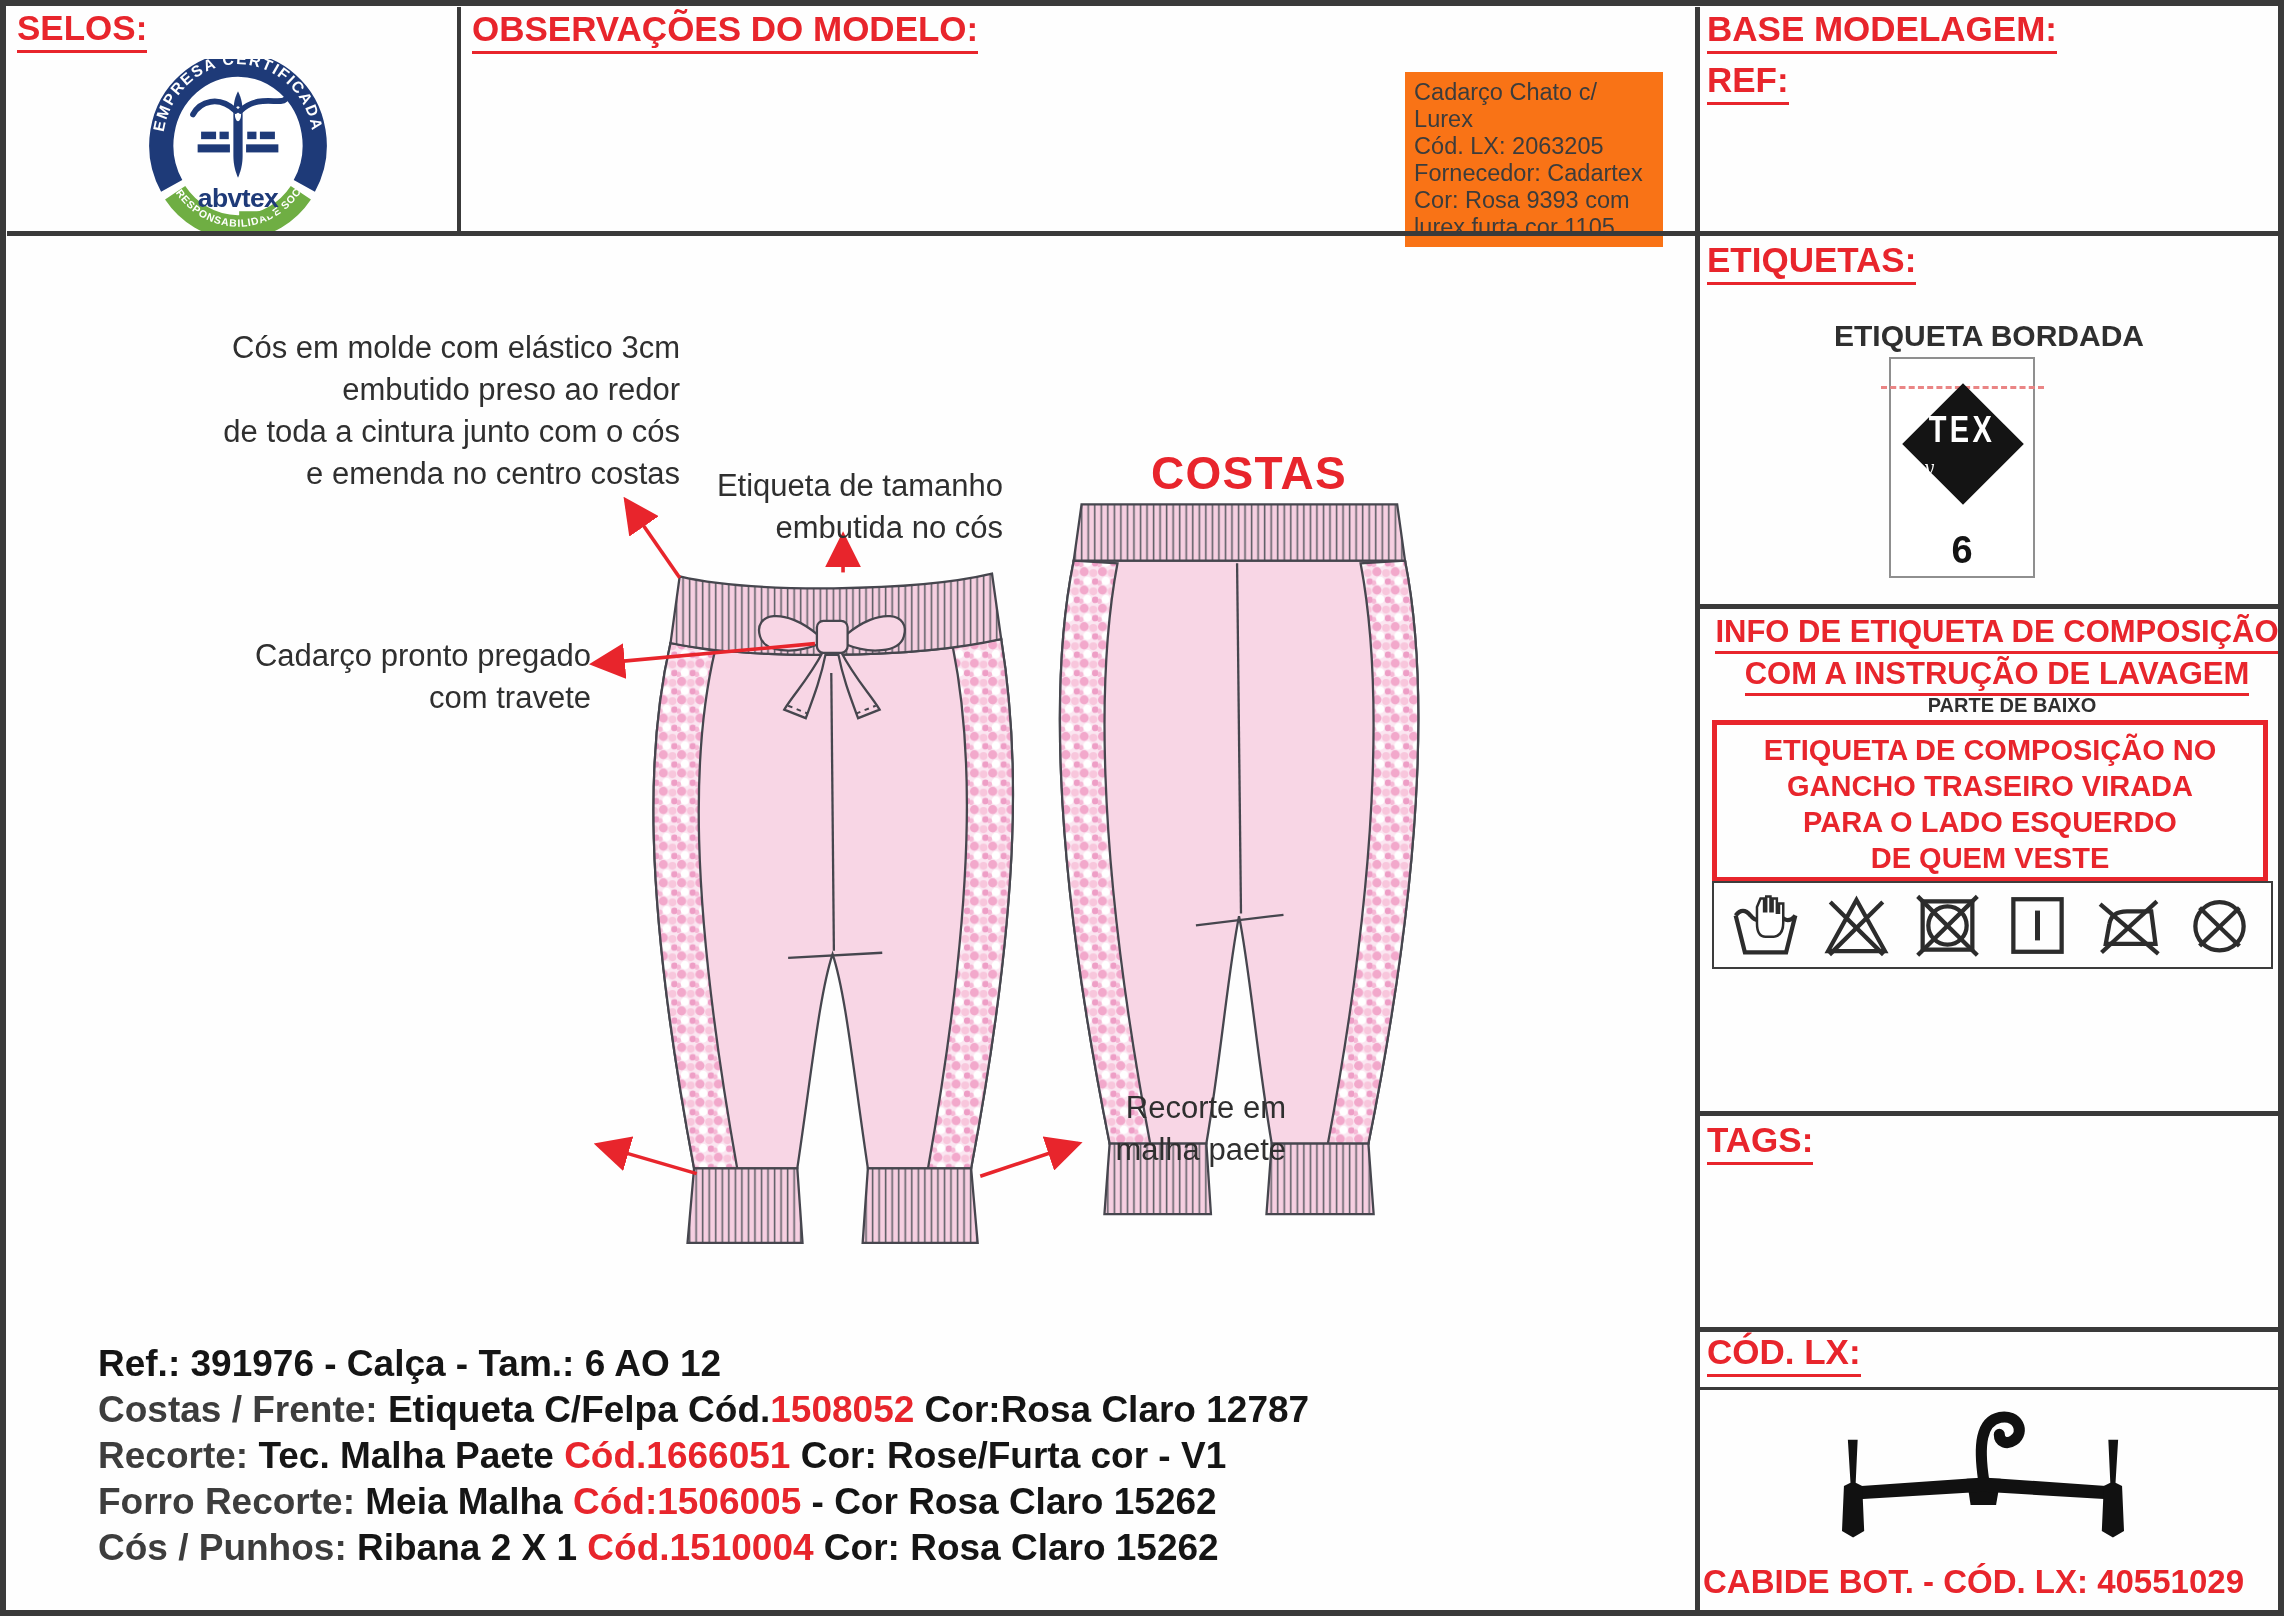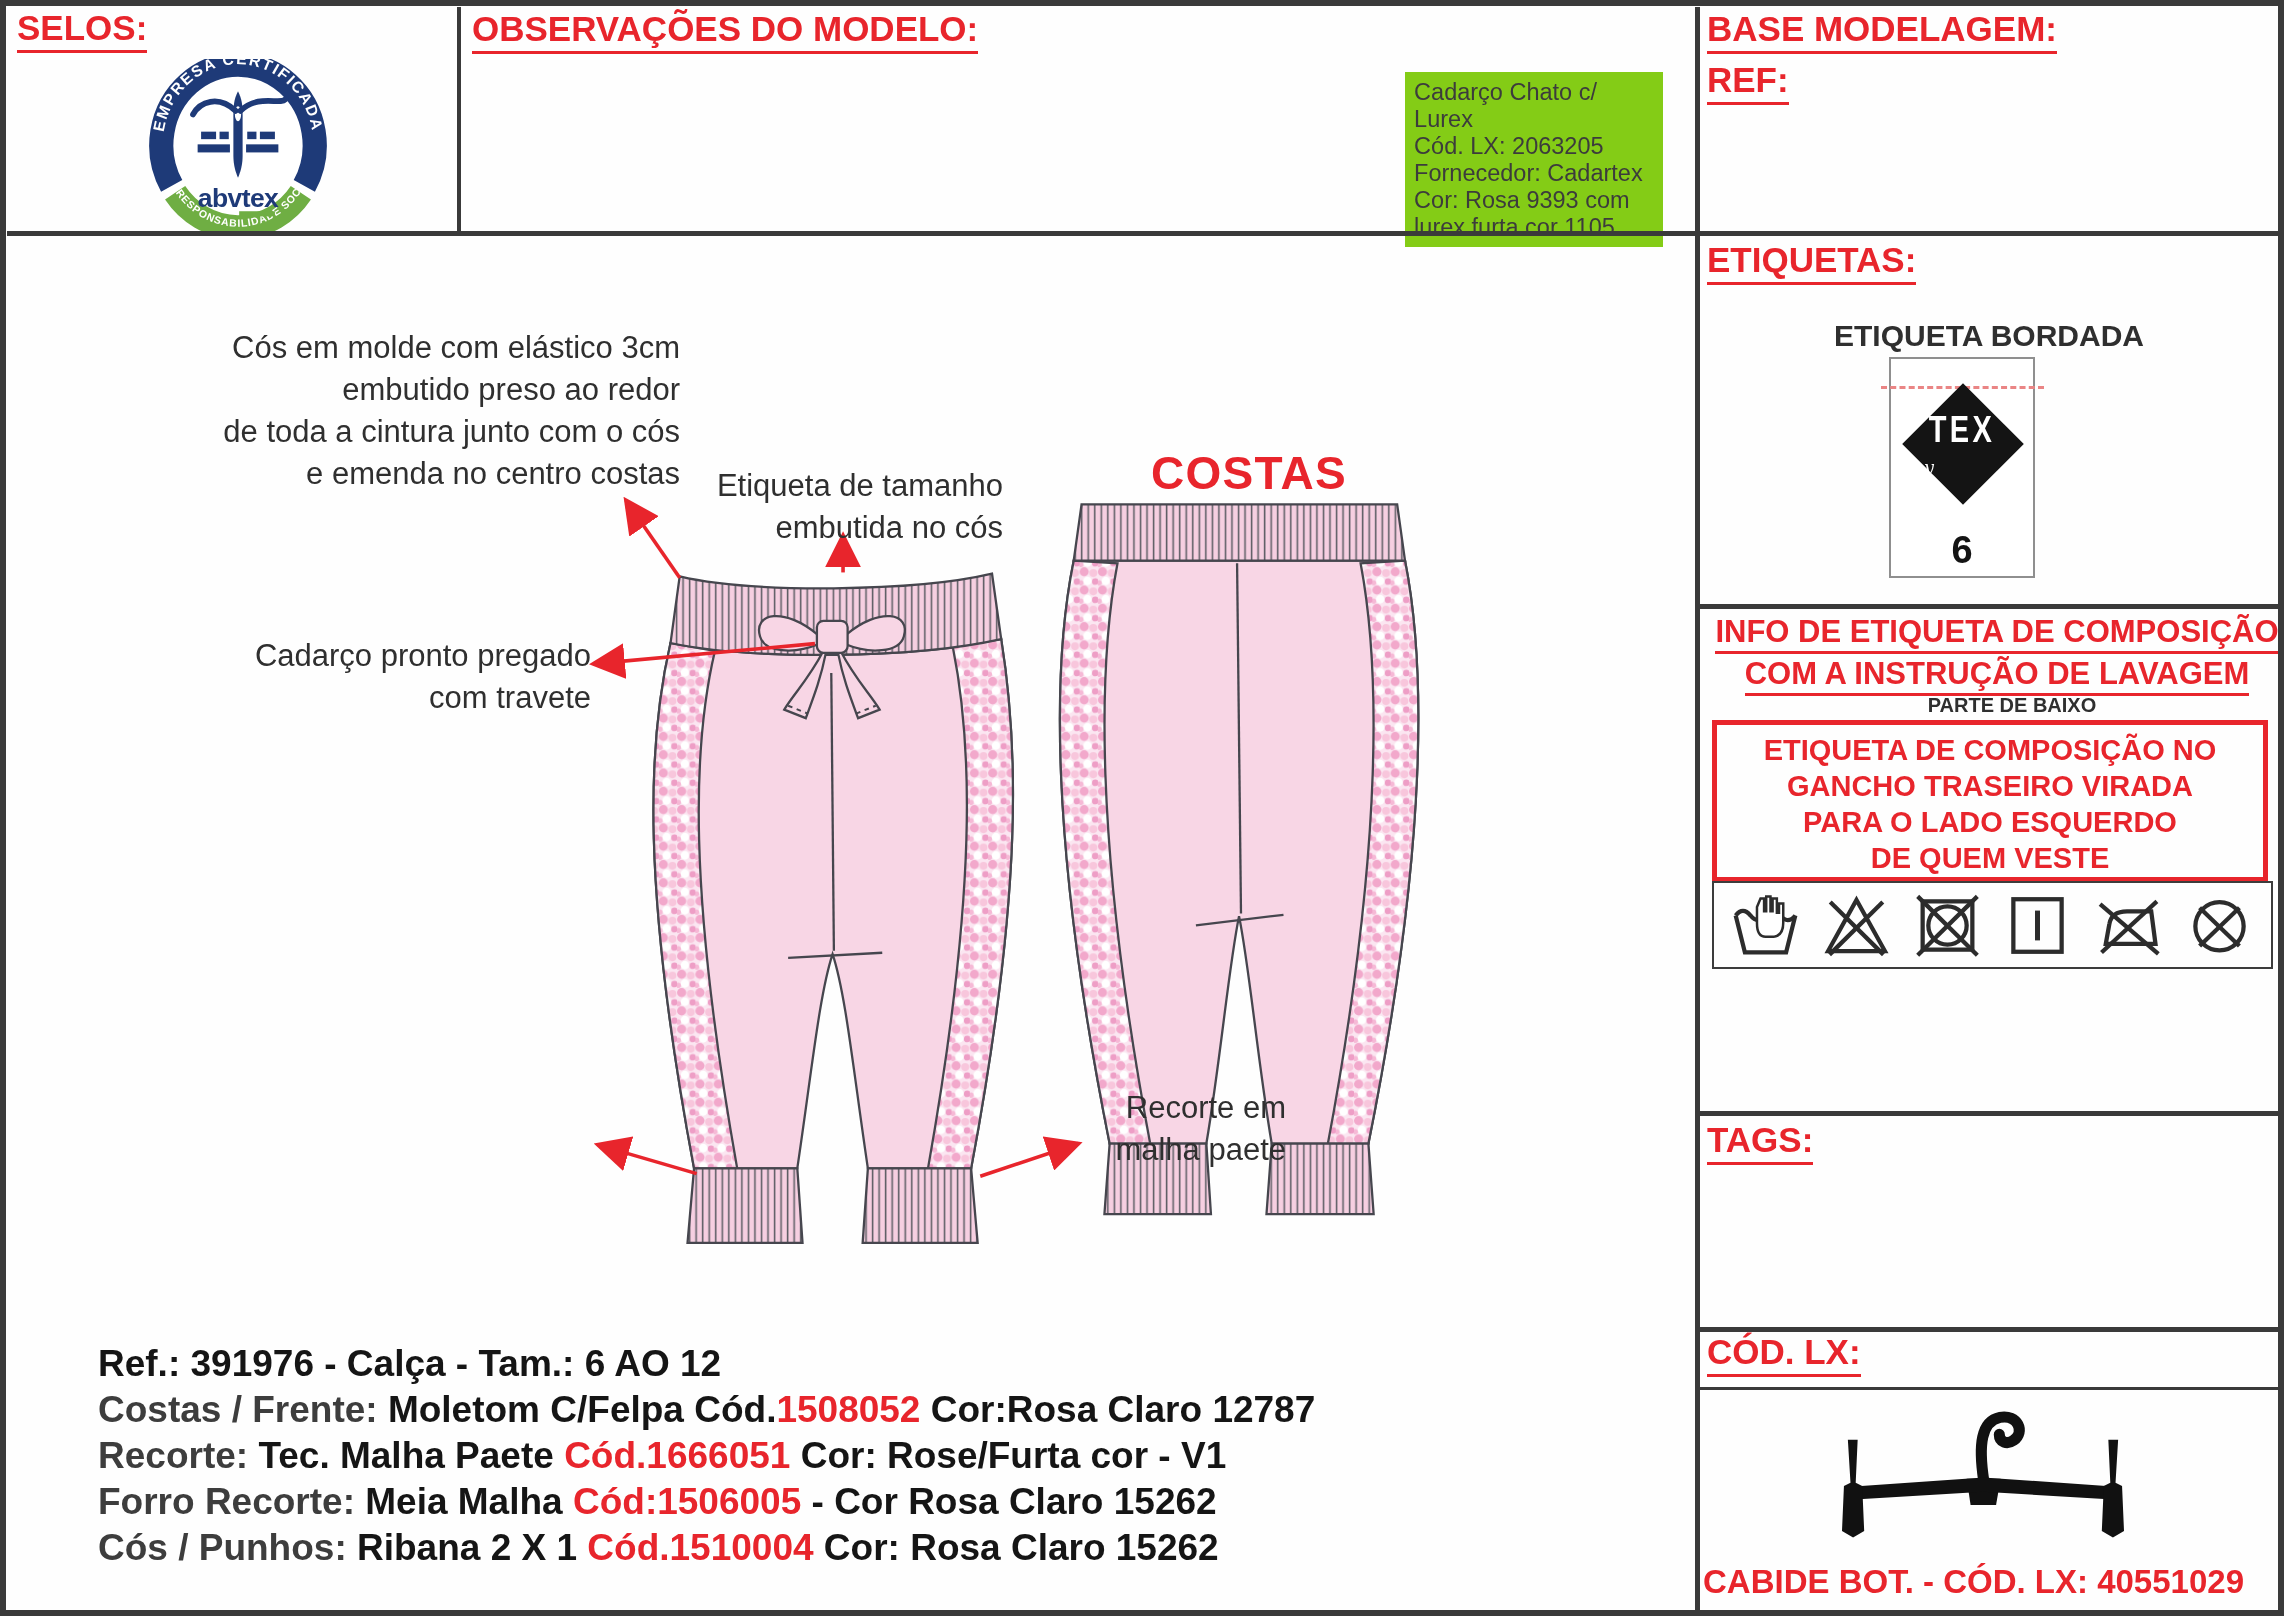--- a/index.html
+++ b/index.html
@@ -2,21 +2,21 @@
 <html style="font-size:10.5px"><head>
 <meta charset="utf-8">
 <style>
   html,body{margin:0;padding:0;background:#888;}
   #page{position:relative;width:2284px;height:1616px;background:#fefefe;font-family:"Liberation Sans",sans-serif;overflow:hidden;}
   .abs{position:absolute;}
   .frame{position:absolute;inset:0;border:6.5px solid #3a3a3a;pointer-events:none;z-index:50;}
   .divider{position:absolute;background:#3a3a3a;z-index:40;}
   .hdr{color:#e8252c;font-weight:bold;font-size:35px;white-space:nowrap;}
   .hdr > span{display:inline-block;border-bottom:3.9px solid #e8252c;padding-bottom:2px;}
-  .note{background:#84cc16;color:#3c3c3c;font-size:23.5px;line-height:27px;padding:6.5px 9.1px;}
+  .note{background:#f97316;color:#3c3c3c;font-size:23.5px;line-height:27px;padding:6.5px 9.1px;}
   .ann{color:#2f2f2f;font-size:31px;line-height:42px;text-align:right;}
   .costas{color:#e8252c;font-weight:bold;font-size:46px;letter-spacing:1.3px;}
   .blkc{color:#2f2f2f;font-weight:bold;text-align:center;}
   .warnbox{border:5.2px solid #e8252c;text-align:center;color:#e8252c;font-weight:bold;font-size:29px;line-height:36px;padding-top:6.5px;}
   .carebox{border:2px solid #3c3c3c;display:flex;align-items:center;justify-content:space-around;padding:0 6.5px;}
   .spec{text-align:left;font-weight:bold;font-size:37px;line-height:46px;}
   .spec-line{white-space:pre-wrap;}
   .sp-label{color:#3d3d3d;}
   .sp-dark{color:#151515;}
   .sp-red{color:#e8252c;}
@@ -241,19 +241,19 @@
     <div>Cadarço pronto pregado</div>
     <div>com travete</div>
   </div>
   <div class="abs ann" style="left:1070px;top:1087px;width:216px;">
     <div>Recorte em</div>
     <div>malha paete</div>
   </div>
 
   <div class="abs spec" style="left:98px;top:1341px;width:1581px;">
     <div class="spec-line"><span class="sp-dark">Ref.: 391976 - Calça - Tam.: 6 AO 12</span></div>
-    <div class="spec-line"><span class="sp-label">Costas / Frente: </span><span class="sp-dark">Moletom C/Felpa Cód.</span><span class="sp-red">1508052</span><span class="sp-dark"> Cor:Rosa Claro 12787</span></div>
+    <div class="spec-line"><span class="sp-label">Costas / Frente: </span><span class="sp-dark">Etiqueta C/Felpa Cód.</span><span class="sp-red">1508052</span><span class="sp-dark"> Cor:Rosa Claro 12787</span></div>
     <div class="spec-line"><span class="sp-label">Recorte: </span><span class="sp-dark">Tec. Malha Paete </span><span class="sp-red">Cód.1666051</span><span class="sp-dark"> Cor: Rose/Furta cor - V1</span></div>
     <div class="spec-line"><span class="sp-label">Forro Recorte: </span><span class="sp-dark">Meia Malha </span><span class="sp-red">Cód:1506005</span><span class="sp-dark"> - Cor Rosa Claro 15262</span></div>
     <div class="spec-line"><span class="sp-label">Cós / Punhos: </span><span class="sp-dark">Ribana 2 X 1 </span><span class="sp-red">Cód.1510004</span><span class="sp-dark"> Cor: Rosa Claro 15262</span></div>
   </div>
 </div>
 
 
 </body></html>

